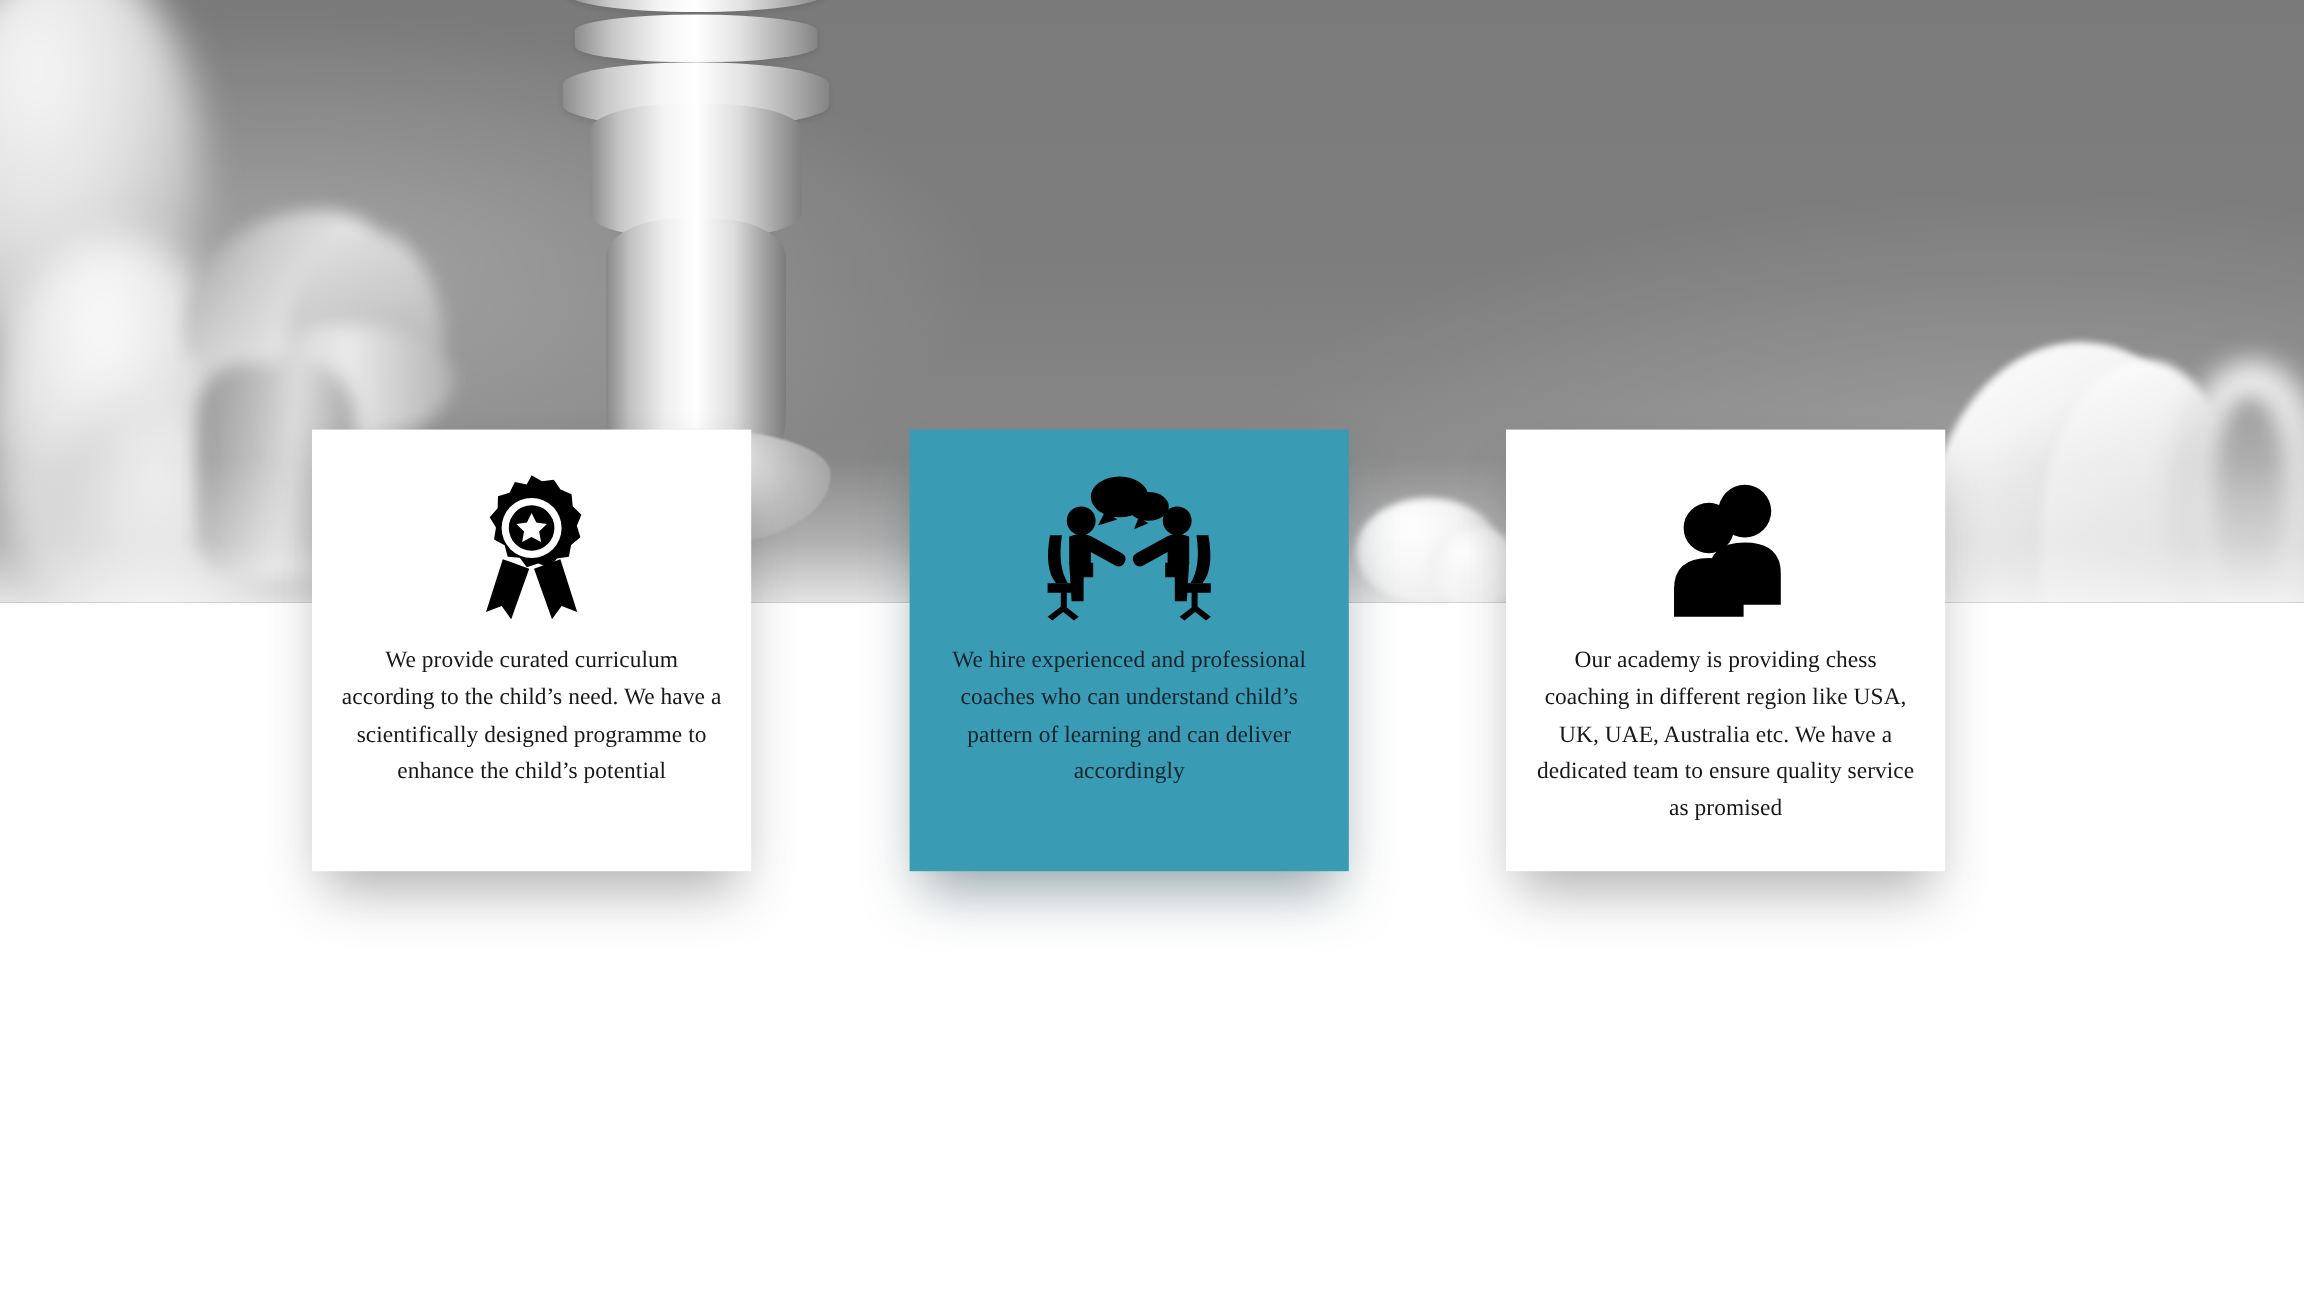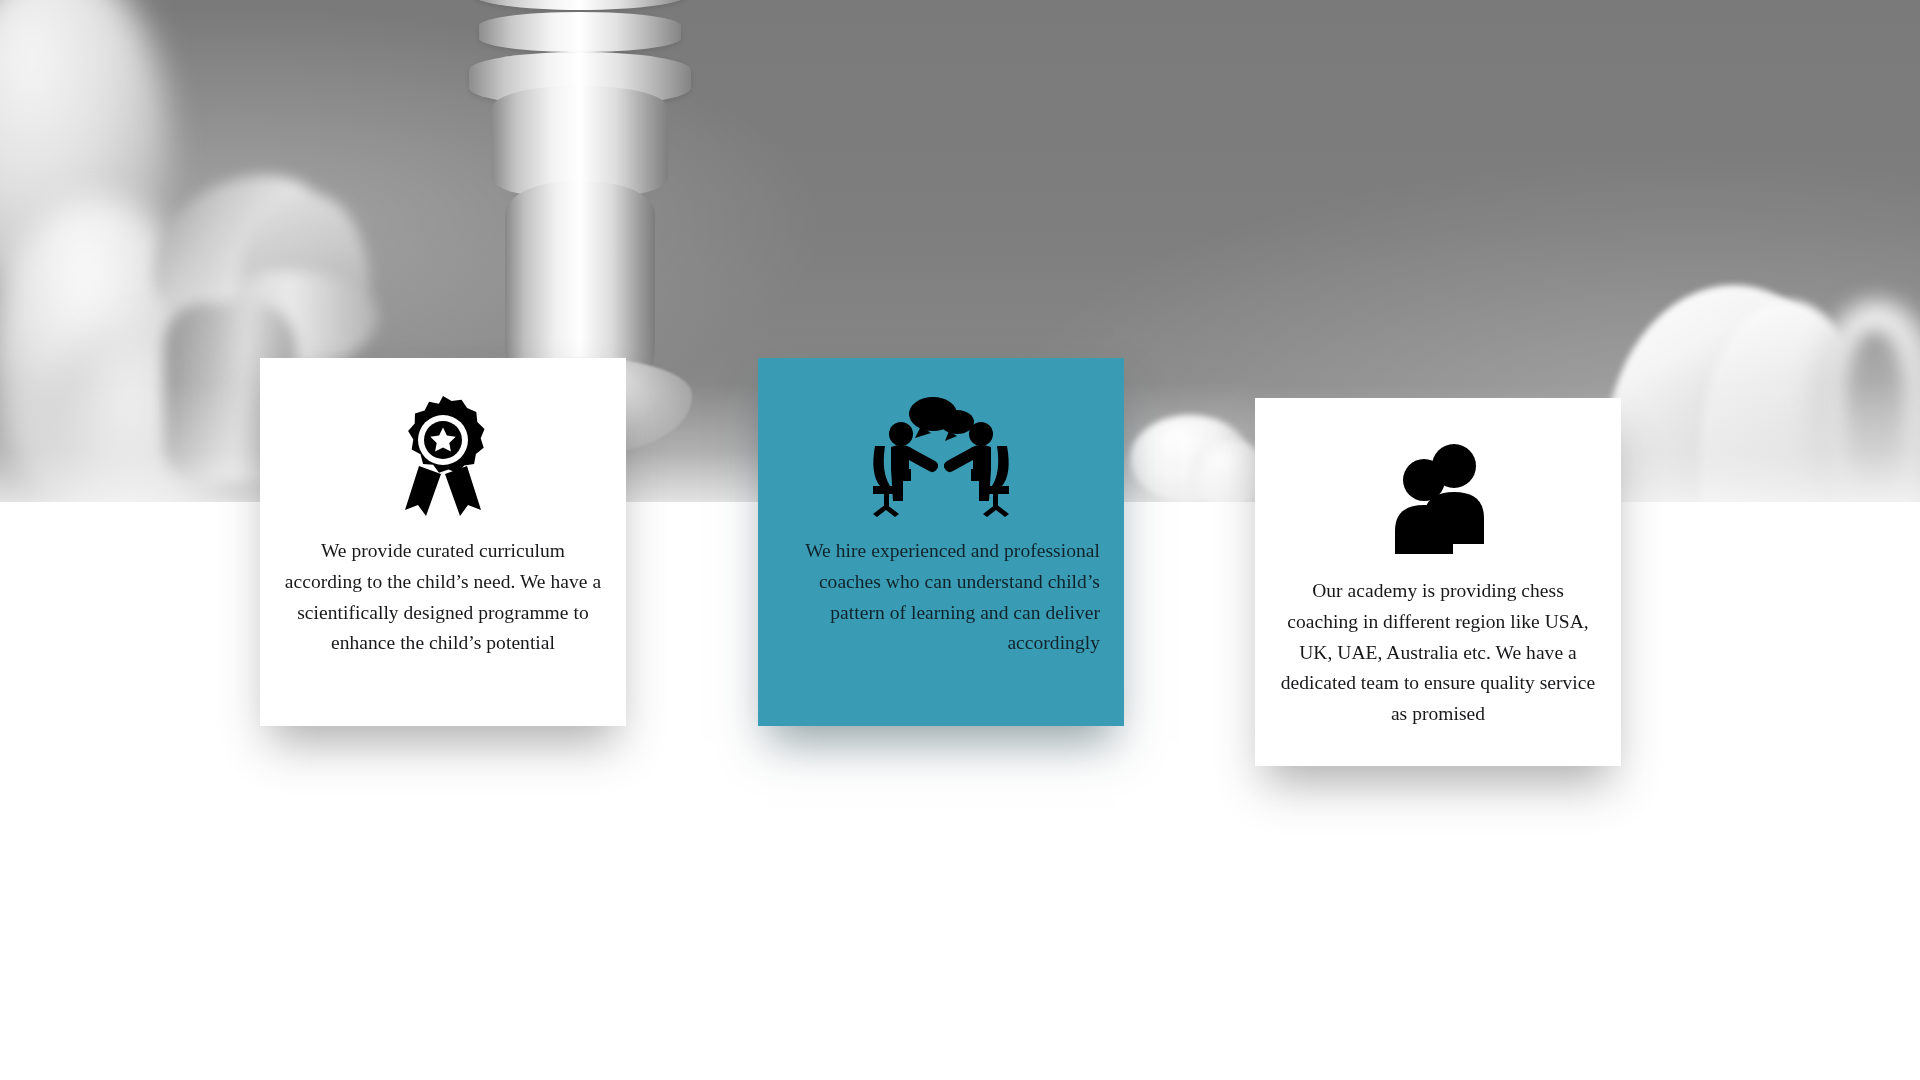--- a/index.html
+++ b/index.html
@@ -242,41 +242,41 @@
     box-sizing: border-box;
     padding: 0 24px;
     display: flex;
     flex-direction: column;
     align-items: center;
     background: #ffffff;
     box-shadow: 0 26px 44px -10px rgba(60, 60, 60, 0.42);
   }
   .card.c1 { left: 260px; }
   .card.c2 { left: 758px; background: #3a9cb4; box-shadow: 0 26px 44px -10px rgba(40, 70, 80, 0.50); }
-  .card.c3 { left: 1255px; margin-top: 40px; }
+  .card.c3 { left: 1255px; }
 
   .card-icon {
     height: 160px;
     display: flex;
     align-items: center;
     justify-content: center;
     margin-top: 18px;
   }
   .card-icon svg { display: block; }
 
   .card-text {
     margin: 0;
     text-align: center;
     font-size: 19.5px;
     line-height: 1.58;
     color: #18181b;
     font-family: Liberation Serif, serif;
     letter-spacing: 0.05px;
   }
-  .card.c2 .card-text { color: #10232b; text-align: right; }
+  .card.c2 .card-text { color: #10232b; }
 </style>
 </head>
 <body>
 
 <div class="page">
 
   <div class="hero">
     <div class="hero-photo">
       <div class="bg-wash"></div>
 

